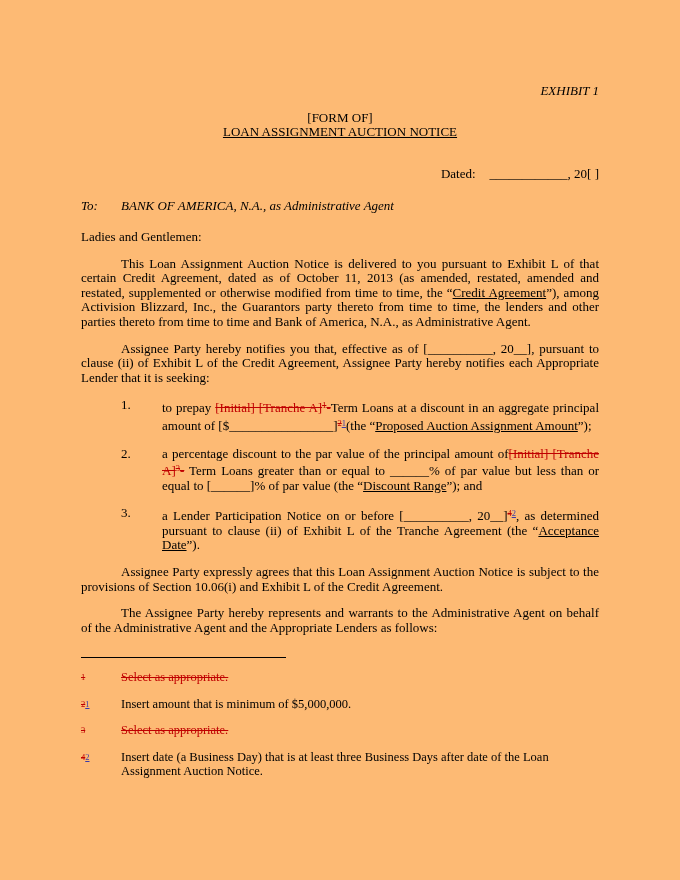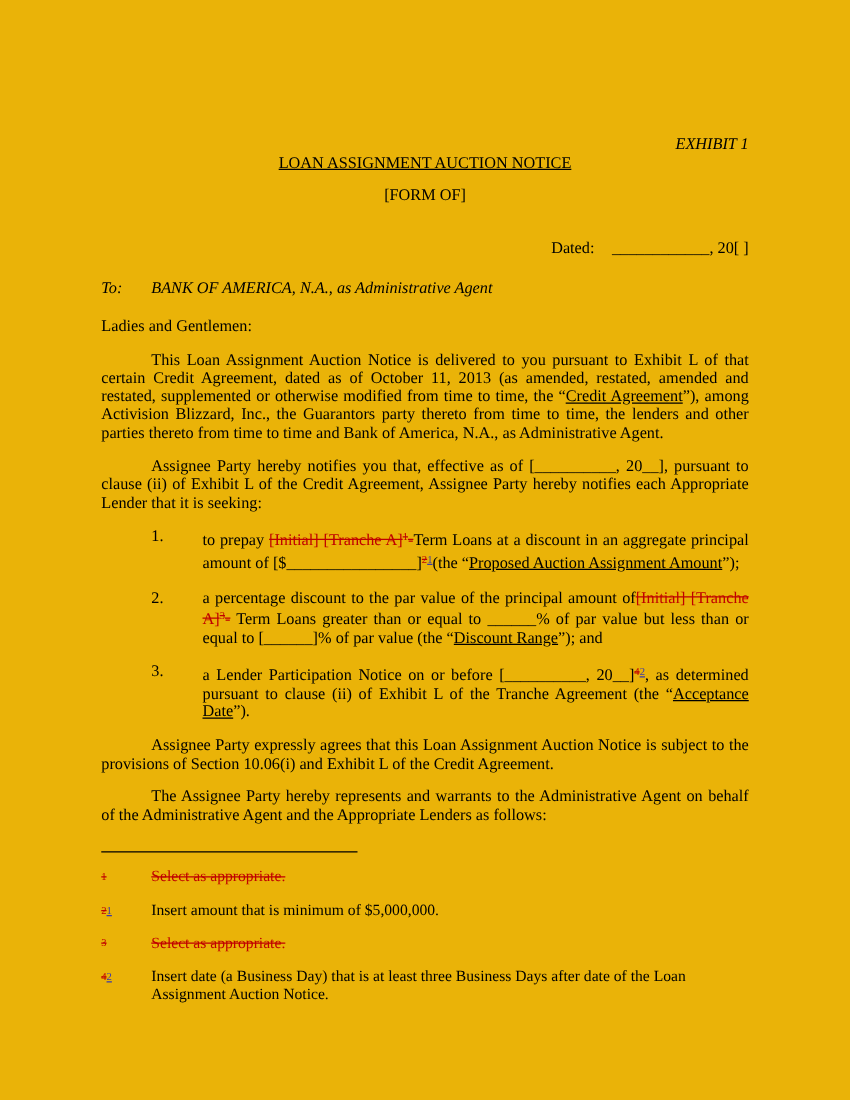--- a/index.html
+++ b/index.html
@@ -1,20 +1,20 @@
 <!DOCTYPE html>
 <html><head>
 <meta charset="utf-8">
 <style>
   html,body{margin:0;padding:0;background:#ffffff;}
   .page{
     width:680px;height:880px;box-sizing:border-box;
-    padding:108px 81px 0 81px;position:relative;
+    padding:84px 81px 0 81px;position:relative;
     font-family:"Liberation Serif",serif;font-size:13px;line-height:14.6px;color:#000;
-    background:#eab308;overflow:hidden;
+    background:#fdba74;overflow:hidden;
   }
   .exhibit{text-align:right;font-style:italic;}
   .center{text-align:center;}
   .formof{margin-top:12px;}
   .title{text-decoration:underline;}
   .dated{text-align:right;margin-top:27px;}
   .dated .blank{margin-left:14px;}
   .to{margin-top:18px;font-style:italic;}
   .to-label{display:inline-block;width:40px;}
   .salutation{margin-top:16px;}
@@ -31,22 +31,22 @@
   .seg-sd{color:#c00000;text-decoration:line-through;font-size:8.5px;vertical-align:4px;}
   .seg-si{color:#3a3aa8;text-decoration:underline;font-size:8.5px;vertical-align:4px;}
 </style>
 </head>
 <body>
 
 <div class="page">
 
   <div class="exhibit">EXHIBIT 1</div>
 
+  <div class="center formof">[FORM OF]</div>
   <div class="center title">LOAN ASSIGNMENT AUCTION NOTICE</div>
-  <div class="center formof">[FORM OF]</div>
 
   <div class="dated">
     <span>Dated:</span><span class="blank">____________, 20[ ]</span>
   </div>
 
   <div class="to">
     <span class="to-label">To:</span><span>BANK OF AMERICA, N.A., as Administrative Agent</span>
   </div>
 
   <div class="salutation">Ladies and Gentlemen:</div>

